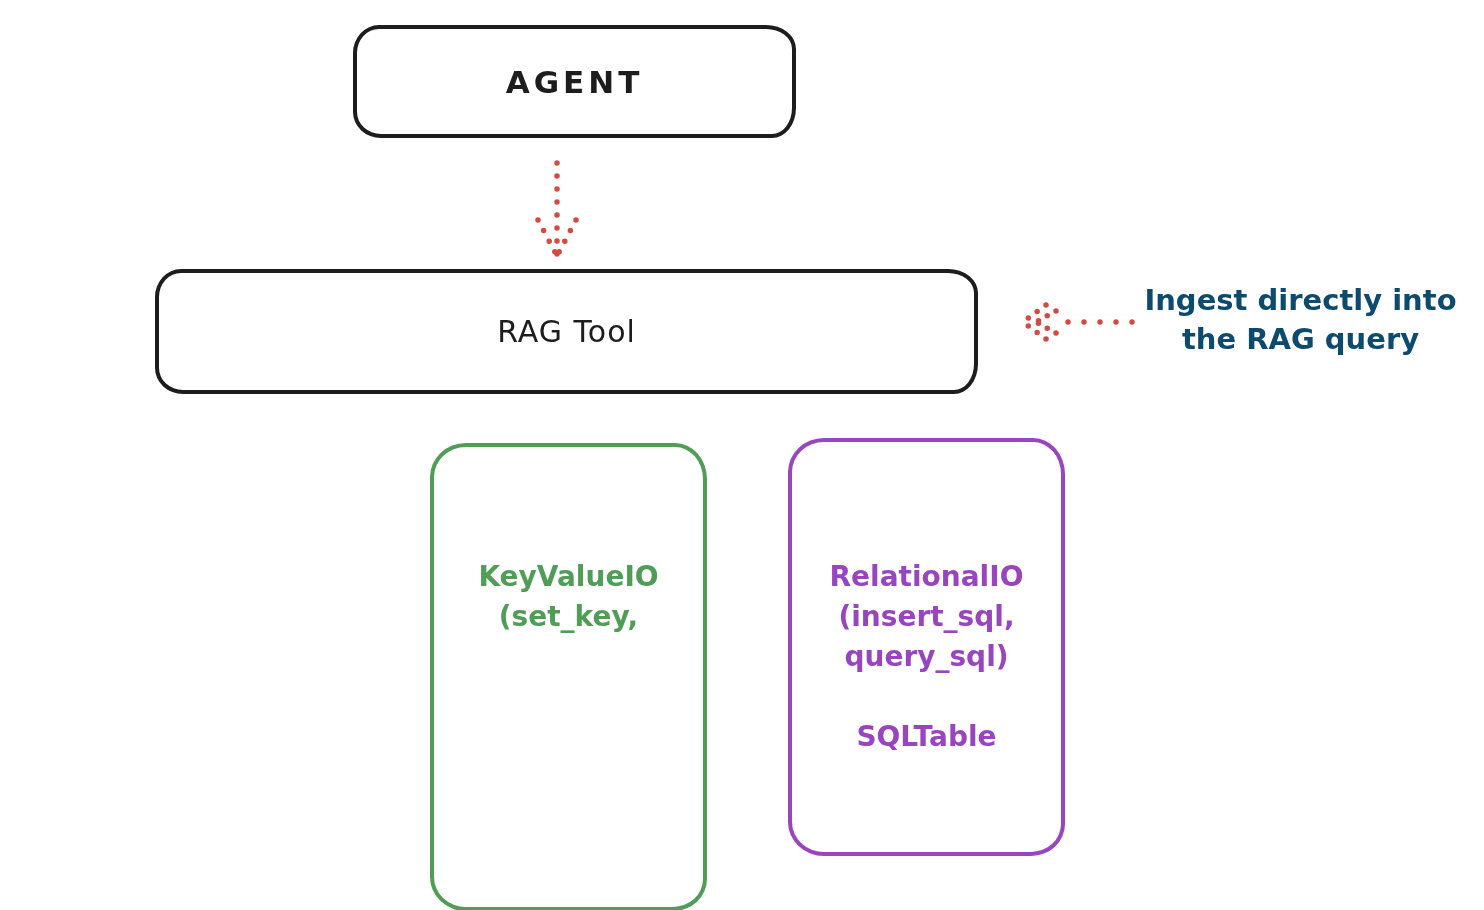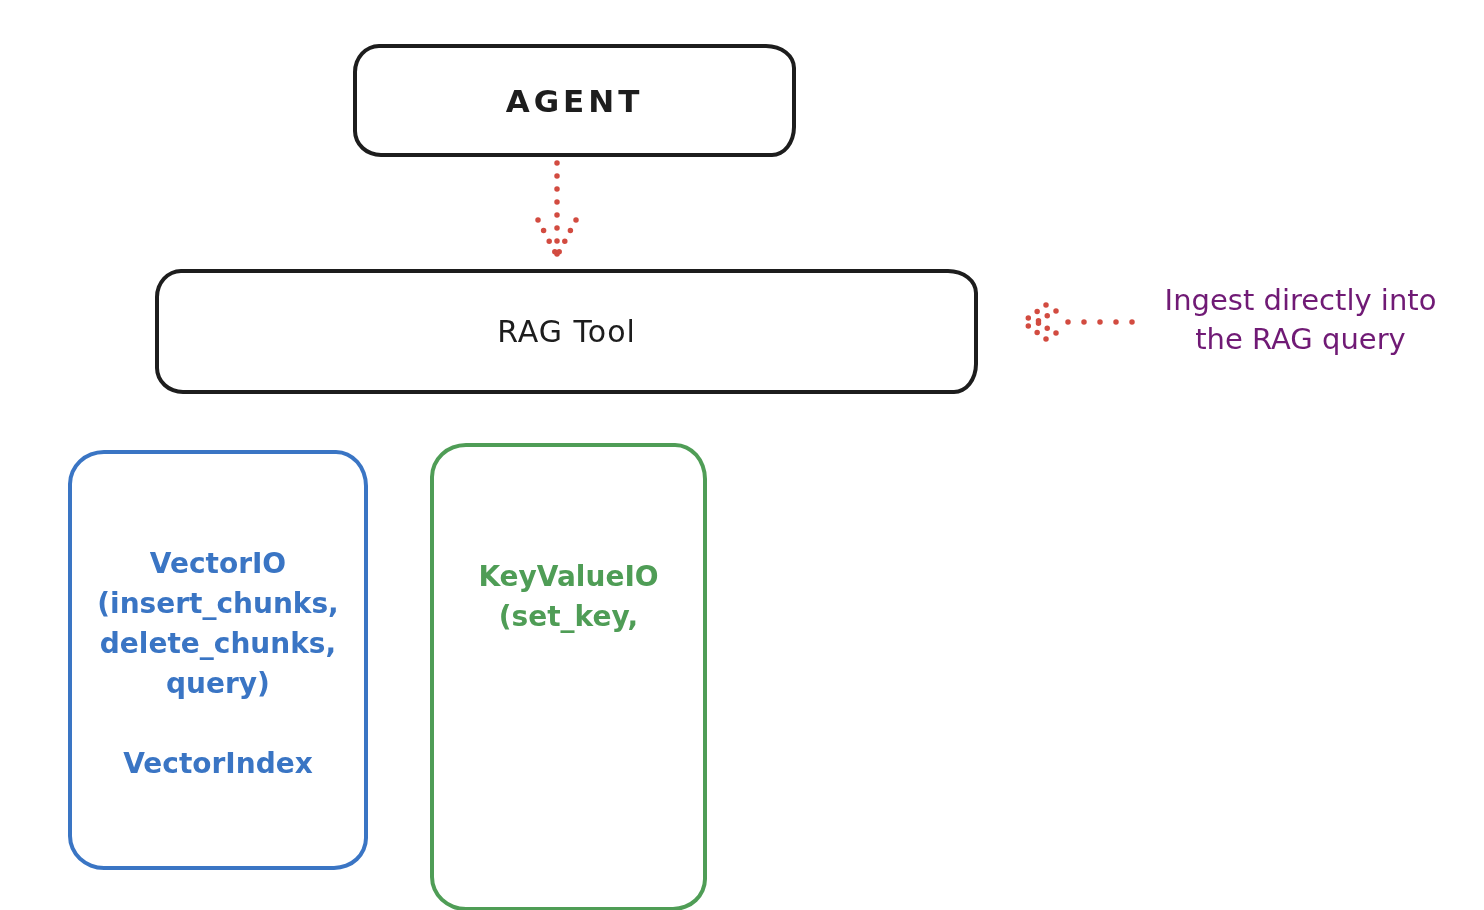--- a/index.html
+++ b/index.html
@@ -15,21 +15,21 @@
     display: flex;
     align-items: center;
     justify-content: center;
     text-align: center;
   }
   .node-black {
     border: 4px solid #1d1d1d;
     border-radius: 26px 30px 24px 28px / 28px 24px 30px 26px;
     color: #1d1d1d;
   }
-  .agent-box   { left: 353px; top: 44px;  width: 443px; height: 113px; }
+  .agent-box   { left: 353px; top: 25px;  width: 443px; height: 113px; }
   .agent-box span { font-size: 31px; font-weight: 700; letter-spacing: 4px; }
   .rag-box     { left: 155px; top: 269px; width: 823px; height: 125px; }
   .rag-box span   { font-size: 30px; font-weight: 400; letter-spacing: 1px; }
 
   
   .storage {
     position: absolute;
     background: #ffffff;
     border-radius: 36px 32px 34px 36px / 34px 36px 32px 34px;
     display: flex;
@@ -59,23 +59,23 @@
     stroke: #d24b40;
     stroke-width: 5.5;
     stroke-linecap: round;
   }
 
   
   .annotation {
     position: absolute;
     left: 1128px; top: 281px;
     width: 345px;
-    color: #701a75;
+    color: #0c4a6e;
     font-size: 29px;
-    font-weight: 400;
+    font-weight: 700;
     line-height: 39px;
     text-align: center;
   }
 </style>
 </head>
 <body>
 
 <div class="canvas">
 
   <div class="node node-black agent-box">
@@ -99,31 +99,30 @@
     <path class="dotline" stroke-dasharray="0 11" d="M30 41 L7 24"></path>
     <path class="dotline" stroke-dasharray="0 10" d="M40 13 L20 24"></path>
     <path class="dotline" stroke-dasharray="0 10" d="M40 35 L20 24"></path>
   </svg>
 
   <div class="annotation">
     <div>Ingest directly into</div>
     <div>the RAG query</div>
   </div>
 
-  <div class="storage box-vector">
-    <span class="title-block">
-      <span>VectorIO</span><br>
-      <span>(insert_chunks,</span><br>
-      <span>delete_chunks,</span><br>
-      <span>query)</span>
-    </span>
-    <span class="index-label">VectorIndex</span>
-  </div>
 
   <div class="storage box-keyvalue">
     <span class="title-block">
       <span>KeyValueIO</span><br>
       <span>(set_key,</span><br>
     </span>
   </div>
 
+  <div class="storage box-relational">
+    <span class="title-block">
+      <span>RelationalIO</span><br>
+      <span>(insert_sql,</span><br>
+      <span>query_sql)</span>
+    </span>
+    <span class="index-label">SQLTable</span>
+  </div>
 
 </div>
 
 </body></html>

